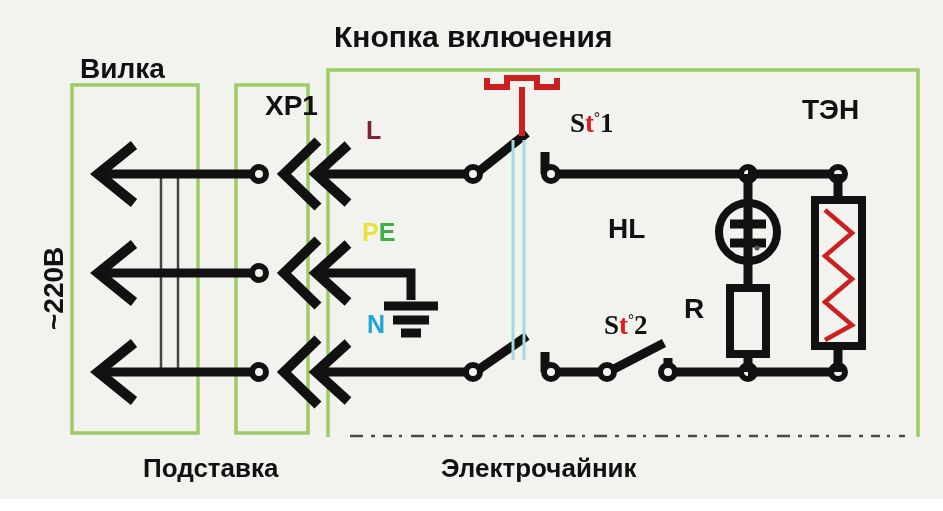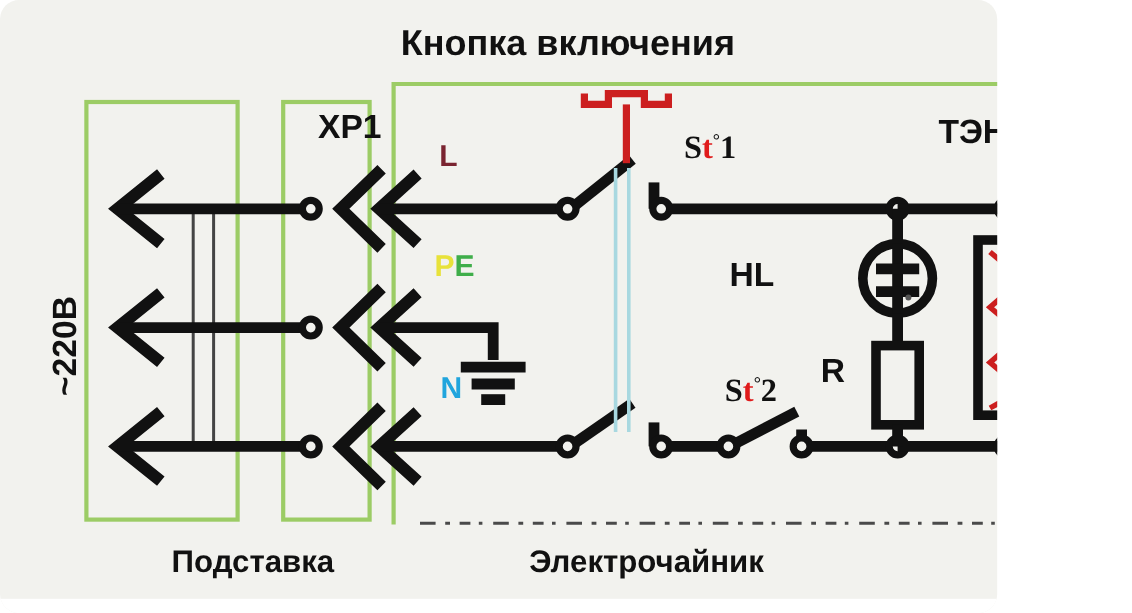--- a/index.html
+++ b/index.html
@@ -1,22 +1,21 @@
 <!DOCTYPE html>
 <html><head>
 <meta charset="utf-8">
 <style>
   html,body{margin:0;padding:0;background:#ffffff;}
   body{font-family:"Liberation Sans", sans-serif;}
   #stage{
     position:relative;
-    width:831px;height:511px;
+    width:943px;height:511px;
     background:#f2f2ee;
     overflow:hidden;
-    border-radius:16px;
   }
   #stage svg{display:block;}
   .lbl{
     position:absolute;
     font-family:"Liberation Sans", sans-serif;
     font-weight:bold;
     color:#111111;
     white-space:nowrap;
     line-height:1;
   }
@@ -178,30 +177,31 @@
       <line class="w" x1="838" y1="174" x2="838" y2="200"></line>
       <rect x="815" y="200" width="47" height="146" fill="#f2f2ee" stroke="#111111" stroke-width="8"></rect>
       <polyline class="heatz" points="825,210 852,233 825,256 852,279 825,302 852,325 825,340"></polyline>
       <line class="w" x1="838" y1="346" x2="838" y2="372"></line>
     </g>
 
   </svg>
 
   <div class="lbl lbl-title" style="left:334px;top:22px;">Кнопка включения</div>
 
+  <div class="lbl lbl-big" style="left:80px;top:55px;">Вилка</div>
 
   <div class="lbl lbl-big rot" style="left:40px;top:330px;">~220В</div>
 
   <div class="lbl lbl-big" style="left:265px;top:92px;">XP1</div>
 
-  <div class="lbl lbl-big" style="left:782px;top:96px;text-align:center;">ТЭН</div>
+  <div class="lbl lbl-big" style="left:802px;top:96px;text-align:center;">ТЭН</div>
 
   <div class="lbl lbl-pin" style="left:366px;top:118px;color:#7a2430;">L</div>
 
-  <div class="lbl lbl-pin" style="left:362px;top:210px;">
+  <div class="lbl lbl-pin" style="left:362px;top:220px;">
     
     <span style="color:#e8e23a;">P</span><span style="color:#3fae4a;">E</span>
   </div>
 
   <div class="lbl lbl-pin" style="left:367px;top:312px;color:#21a5dd;">N</div>
 
   <div class="lbl lbl-big" style="left:608px;top:215px;">HL</div>
 
   <div class="lbl lbl-big" style="left:684px;top:295px;">R</div>
 

